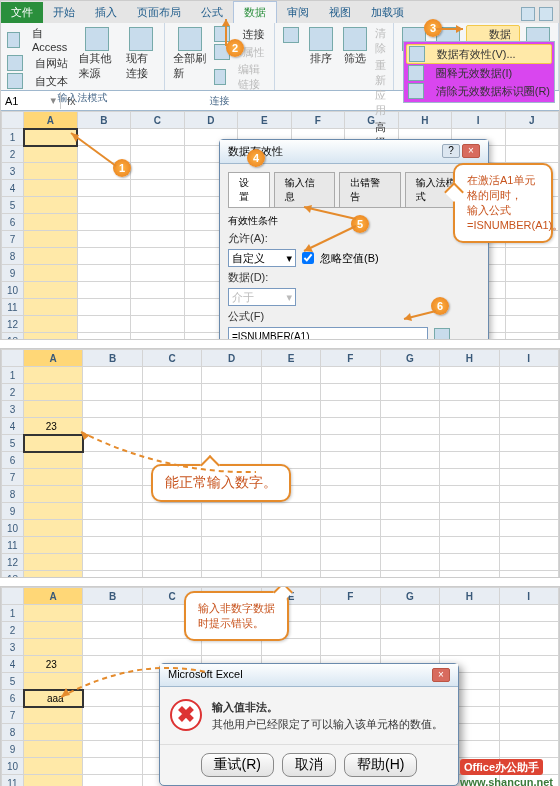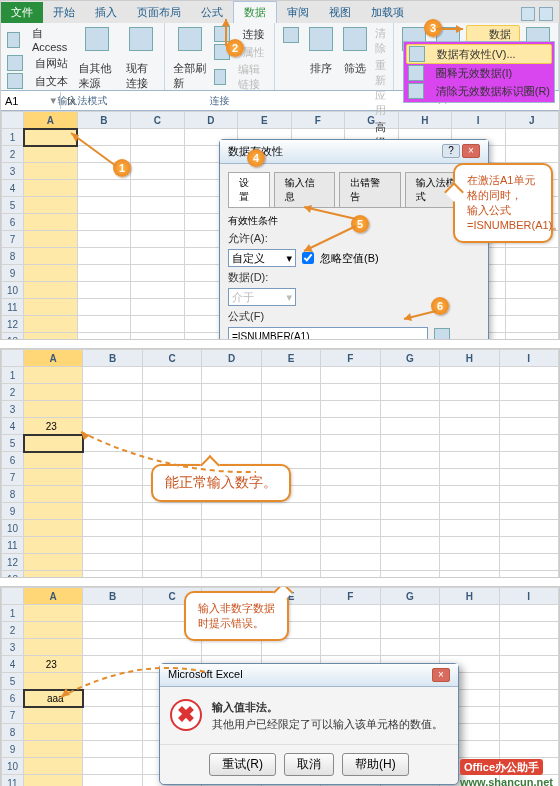--- a/index.html
+++ b/index.html
@@ -9,21 +9,21 @@
 .ribbon-tabs{display:flex;background:#e5e5e5;height:22px;align-items:flex-end}
 .ribbon-tabs .tab{padding:3px 10px;color:#1f5c8b;cursor:pointer}
 .ribbon-tabs .tab.file{background:#2a8f3c;color:#fff}
 .ribbon-tabs .tab.active{background:#f5f6f7;border:1px solid #b0c4de;border-bottom:none;color:#2a8f3c}
 .ribbon-tabs .right{margin-left:auto;display:flex;gap:4px;padding:2px 6px}
 .ribbon-tabs .right span{width:14px;height:14px;background:#d0e3f0;border:1px solid #8ab;display:inline-block}
 .ribbon-body{display:flex;background:#f5f6f7;border-bottom:1px solid #a0b8ce;height:68px}
 .ribbon-group{border-right:1px solid #cbd8e6;padding:2px 4px;display:flex;flex-direction:column;justify-content:space-between}
 .ribbon-group .items{display:flex;gap:2px}
 .ribbon-group .label{text-align:center;font-size:10px;color:#4a6a8a;padding:1px 0}
-.ritem{display:flex;flex-direction:column;align-items:center;padding:2px 4px;gap:10px;cursor:pointer;font-size:10px;color:#333}
+.ritem{display:flex;flex-direction:column;align-items:center;padding:2px 4px;gap:0;cursor:pointer;font-size:10px;color:#333}
 .ritem.small{flex-direction:row;padding:1px 2px;gap:12px;width:100%}
 .vstack{display:flex;flex-direction:column;gap:0}
 .ricon{width:16px;height:16px;background:#c8dcec;border:1px solid #7aa}
 .ricon.big{width:24px;height:24px}
 .highlight{background:#ffe9a8!important;border:1px solid #f2c84b!important;border-radius:2px}
 
 .fbar{display:flex;border-bottom:1px solid #a0b8ce;height:20px;align-items:center;background:#fff}
 .namebox{width:60px;border-right:1px solid #ccc;padding:2px 4px;display:flex;justify-content:space-between;align-items:center}
 .namebox .dd{color:#888}
 .fx{padding:0 6px;color:#555}
@@ -48,21 +48,21 @@
 .dlg-body{padding:8px}
 .dlg-tabs{display:flex;border-bottom:1px solid #aaa;margin-bottom:6px}
 .dlg-tabs .dt{padding:3px 10px;border:1px solid #aaa;border-bottom:none;background:#e8e8e8;margin-right:4px;font-size:10px;cursor:pointer}
 .dlg-tabs .dt.active{background:#fff}
 .field-row{display:flex;align-items:center;gap:6px;margin:3px 0;font-size:10px}
 .field-row label{min-width:50px;color:#333}
 .sel,.txtin{border:1px solid #7a9ac0;background:#fff;padding:1px 3px;font-size:10px;height:18px}
 .sel{width:68px;display:flex;justify-content:space-between;align-items:center}
 .txtin{width:200px}
 .cb{width:12px;height:12px}
-.btn{border:1px solid #8a8a8a;background:linear-gradient(#fdfdfd,#e2e2e2);padding:2px 12px;border-radius:3px;font-size:12px;cursor:pointer}
+.btn{border:1px solid #8a8a8a;background:linear-gradient(#fdfdfd,#e2e2e2);padding:2px 12px;border-radius:8px;font-size:14px;cursor:pointer}
 
 .marker{position:absolute;width:18px;height:18px;background:radial-gradient(#ffb347,#e67b17);border-radius:50%;color:#fff;font-weight:bold;text-align:center;line-height:18px;font-size:11px;box-shadow:1px 1px 2px rgba(0,0,0,.3)}
 .callout{position:absolute;background:#fff;border:2px solid #e58b2c;border-radius:10px;padding:8px 12px;color:#c8541e;font-size:14px;box-shadow:1px 1px 3px rgba(0,0,0,.2)}
 .callout::after{content:'';position:absolute;width:12px;height:12px;background:#fff;border-left:2px solid #e58b2c;border-top:2px solid #e58b2c;transform:rotate(45deg)}
 .callout.c1{top:162px;left:452px;width:100px;font-size:11px;color:#c8541e}
 .callout.c1::after{left:-8px;top:20px}
 .callout.c2::after{top:-8px;left:50px}
 .callout.c3::after{top:-8px;left:90px}
 
 .msgbox{position:absolute;background:#f4f4f4;border:1px solid #6a8aac;border-radius:5px;box-shadow:3px 3px 8px rgba(0,0,0,.4);width:300px}

